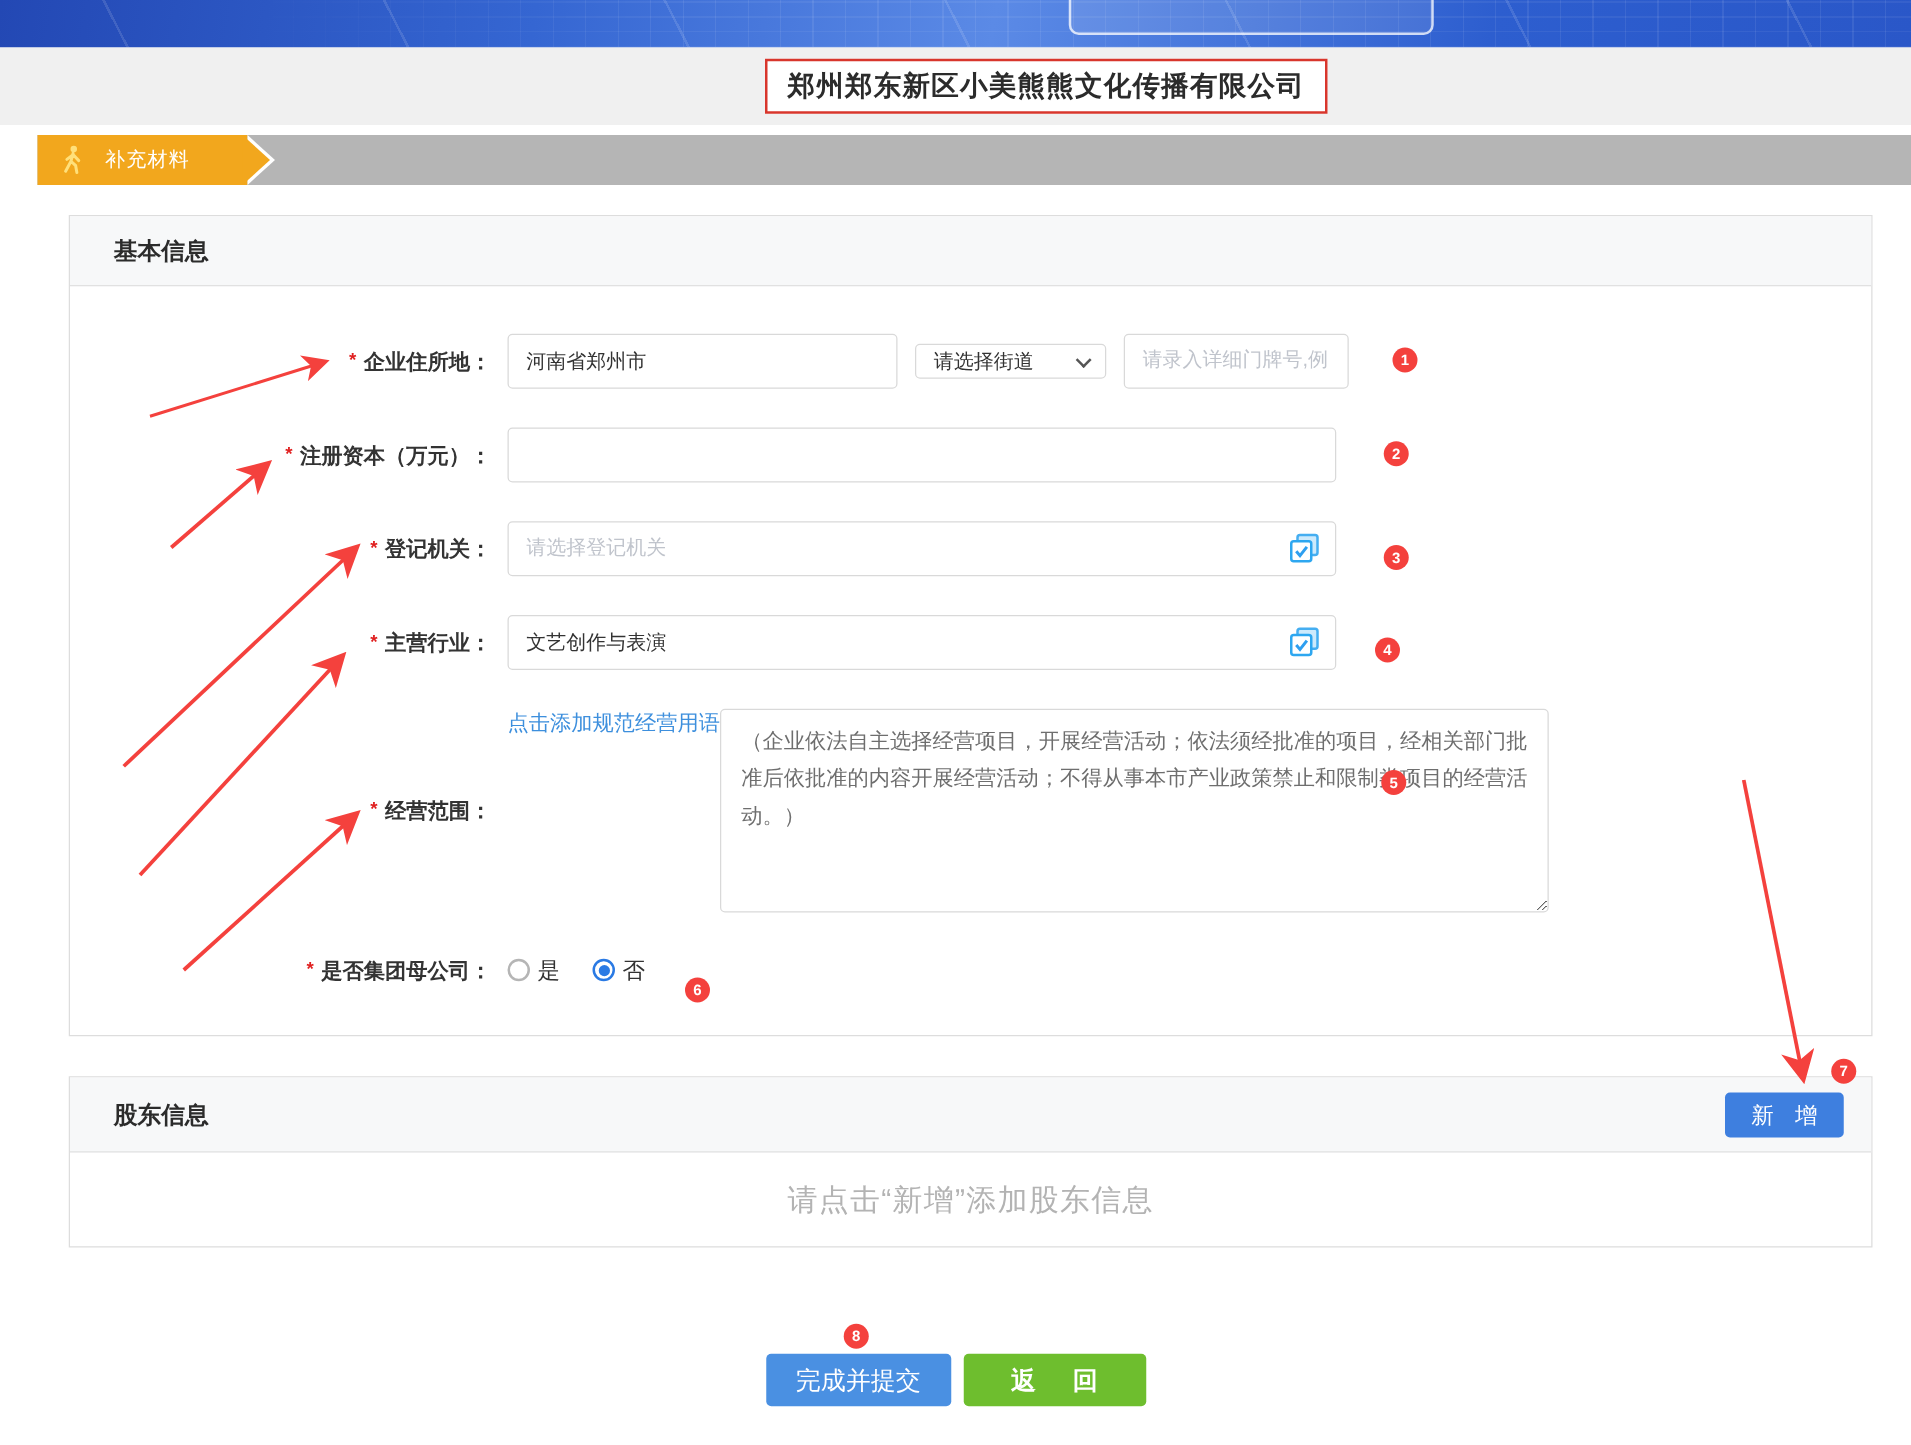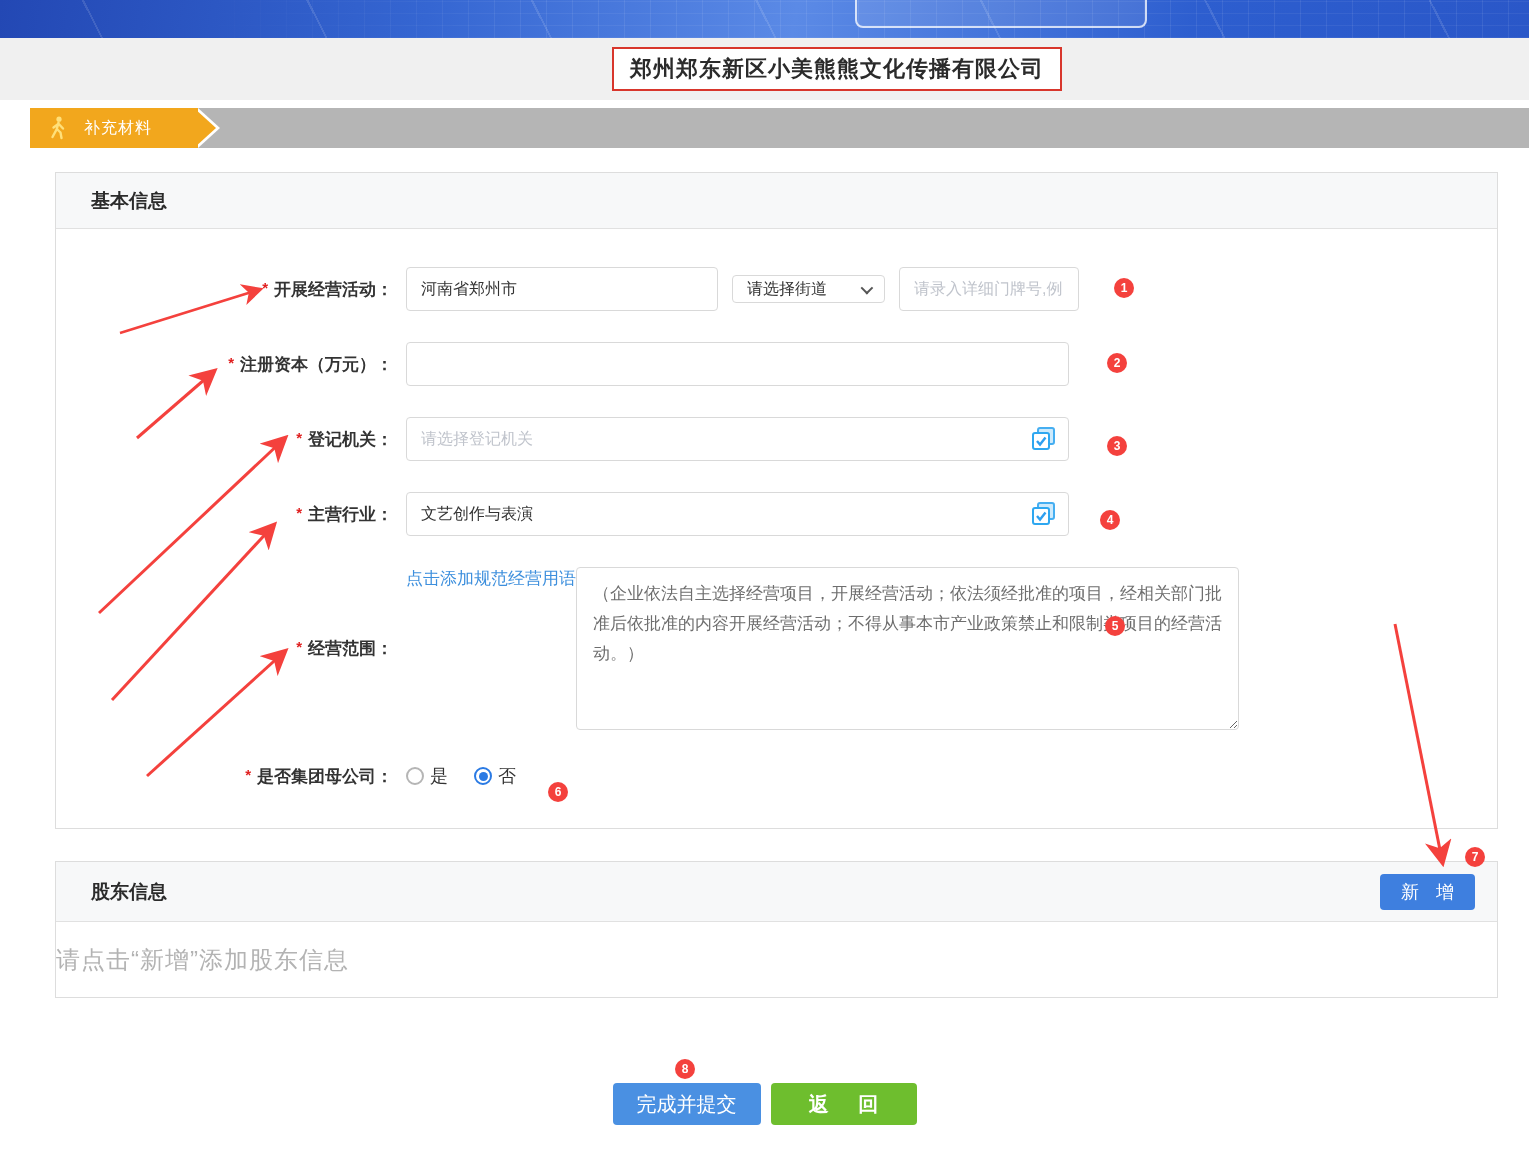--- a/index.html
+++ b/index.html
@@ -81,21 +81,21 @@
   .radio-circle.checked { border-color:#2a7ae4; }
   .radio-circle.checked::after { content:""; width:9px; height:9px; border-radius:50%; background:#2a7ae4; }
   .radio-opt .opt-label { font-size:18px; color:#333; }
 
   
   .panel.shareholders { margin-top:32px; }
   .panel.shareholders .panel-header { height:60px; justify-content:space-between; }
   .btn-add { width:95px; height:36px; background:#3e7fdf; color:#fff; border:none; border-radius:4px;
     font-size:18px; letter-spacing:6px; text-indent:6px; cursor:pointer;
     font-family:"Liberation Sans","DejaVu Sans",sans-serif; }
-  .empty-hint-row { height:75px; display:flex; align-items:center; }
+  .empty-hint-row { height:75px; display:flex; align-items:center; justify-content:center; }
   .empty-hint { font-size:24px; color:#b3b3b3; letter-spacing:1px; }
 
   
   .footer { display:flex; justify-content:center; gap:10px; margin-top:85px; }
   .btn { height:42px; border:none; border-radius:4px; color:#fff; font-size:20px; cursor:pointer;
     font-family:"Liberation Sans","DejaVu Sans",sans-serif; }
   .btn-submit { width:148px; background:#4a90e2; }
   .btn-back { width:146px; background:#6ebe2e; letter-spacing:12px; text-indent:12px;font-weight:bold; }
 
   
@@ -128,21 +128,21 @@
     </div>
   </div>
 
   <div class="panel">
     <div class="panel-header">
       <span class="panel-title">基本信息</span>
     </div>
     <div class="panel-body">
 
       <div class="form-row">
-        <div class="row-label"><span class="req">*</span><span>开展经营活动：</span></div>
+        <div class="row-label"><span class="req">*</span><span>企业住所地：</span></div>
         <div class="controls">
           <input class="tb" style="width: 312px;" value="河南省郑州市">
           <div class="fake-select">
             <span class="sel-text">请选择街道</span>
             <span class="chev"></span>
           </div>
           <input class="tb" style="width: 180px; margin-left: 14px;" placeholder="请录入详细门牌号,例">
         </div>
       </div>
 

